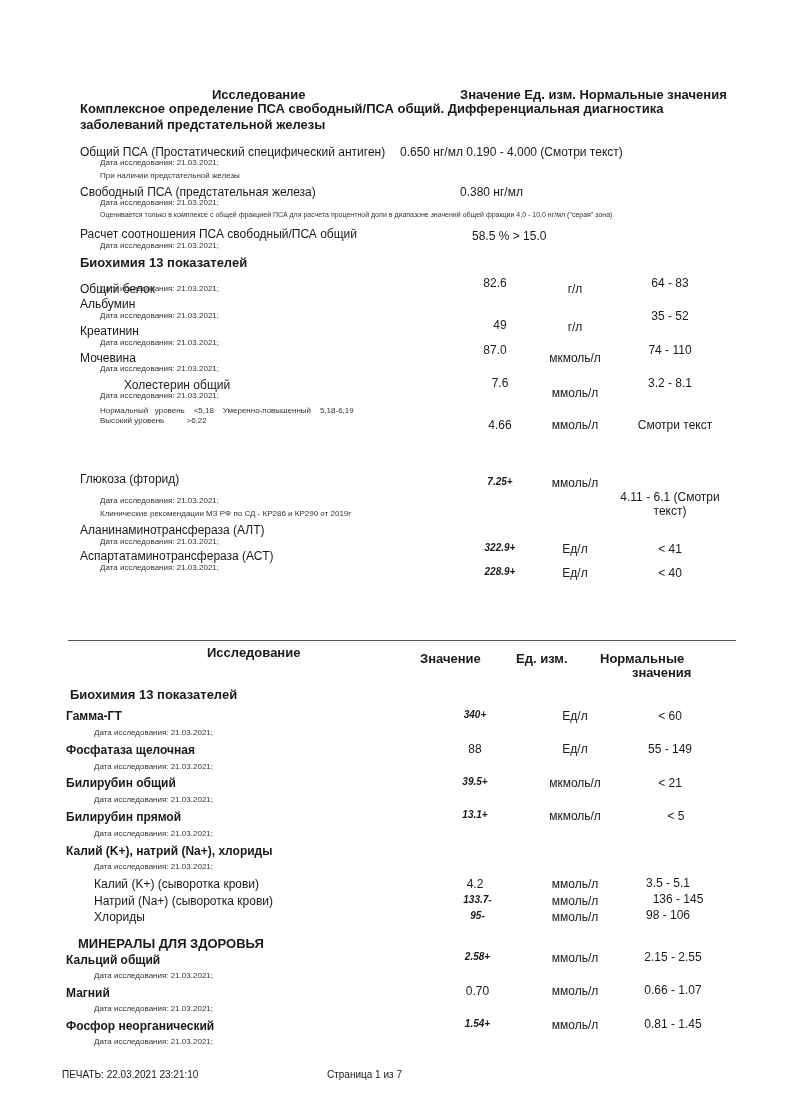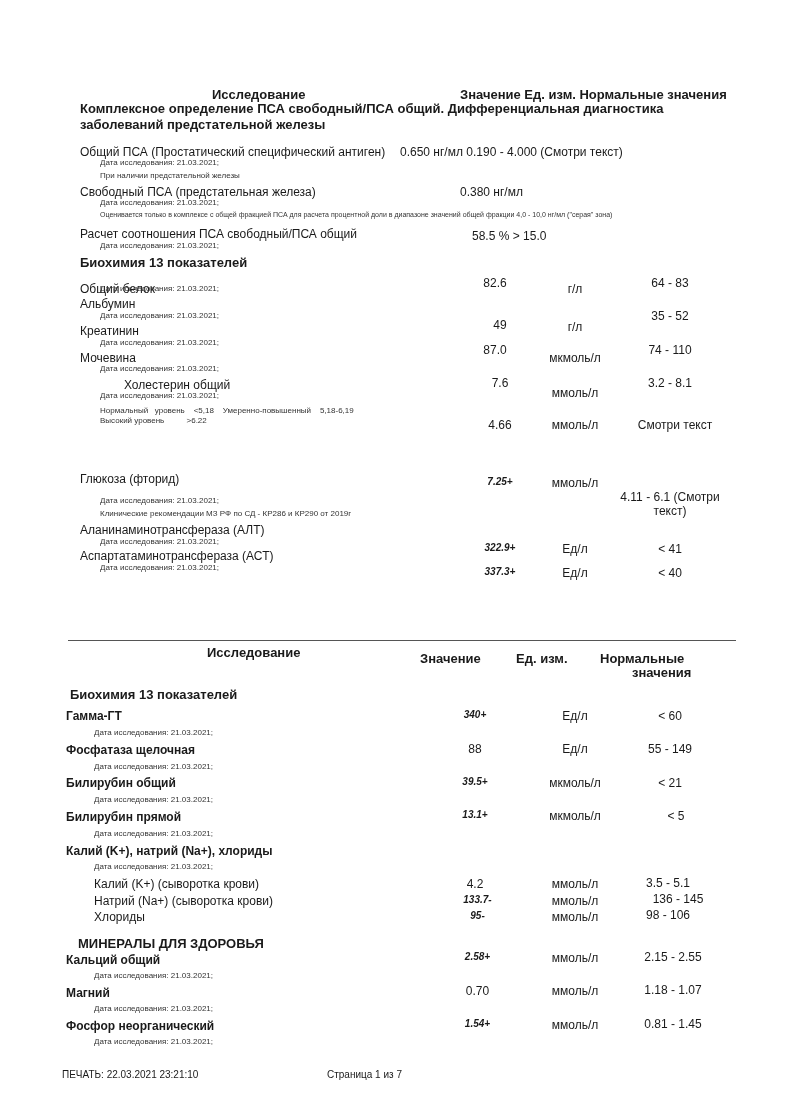--- a/index.html
+++ b/index.html
@@ -81,21 +81,21 @@
 <div class="abs v" style="left:615px;top:504px;width:110px;">текст)</div>
 
 <div class="abs t" style="left:80px;top:523px;">Аланинаминотрансфераза (АЛТ)</div>
 <div class="abs sm" style="left:100px;top:537px;">Дата исследования: 21.03.2021;</div>
 <div class="abs vb" style="left:465px;top:542px;width:70px;">322.9+</div>
 <div class="abs v" style="left:540px;top:542px;width:70px;">Ед/л</div>
 <div class="abs v" style="left:630px;top:542px;width:80px;">&lt; 41</div>
 
 <div class="abs t" style="left:80px;top:549px;">Аспартатаминотрансфераза (АСТ)</div>
 <div class="abs sm" style="left:100px;top:563px;">Дата исследования: 21.03.2021;</div>
-<div class="abs vb" style="left:465px;top:566px;width:70px;">337.3+</div>
+<div class="abs vb" style="left:465px;top:566px;width:70px;">228.9+</div>
 <div class="abs v" style="left:540px;top:566px;width:70px;">Ед/л</div>
 <div class="abs v" style="left:630px;top:566px;width:80px;">&lt; 40</div>
 
 <div class="rule"></div>
 
 <div class="abs h" style="left:207px;top:645px;">Исследование</div>
 <div class="abs h" style="left:420px;top:651px;">Значение</div>
 <div class="abs h" style="left:516px;top:651px;">Ед. изм.</div>
 <div class="abs h" style="left:600px;top:651px;">Нормальные</div>
 <div class="abs h" style="left:632px;top:665px;">значения</div>
@@ -149,21 +149,21 @@
 <div class="abs tb" style="left:66px;top:953px;">Кальций общий</div>
 <div class="abs sm" style="left:94px;top:971px;">Дата исследования: 21.03.2021;</div>
 <div class="abs vb" style="left:440px;top:951px;width:75px;">2.58+</div>
 <div class="abs v" style="left:535px;top:951px;width:80px;">ммоль/л</div>
 <div class="abs v" style="left:628px;top:950px;width:90px;">2.15 - 2.55</div>
 
 <div class="abs tb" style="left:66px;top:986px;">Магний</div>
 <div class="abs sm" style="left:94px;top:1004px;">Дата исследования: 21.03.2021;</div>
 <div class="abs v" style="left:440px;top:984px;width:75px;">0.70</div>
 <div class="abs v" style="left:535px;top:984px;width:80px;">ммоль/л</div>
-<div class="abs v" style="left:628px;top:983px;width:90px;">1.18 - 1.07</div>
+<div class="abs v" style="left:628px;top:983px;width:90px;">0.66 - 1.07</div>
 
 <div class="abs tb" style="left:66px;top:1019px;">Фосфор неорганический</div>
 <div class="abs sm" style="left:94px;top:1037px;">Дата исследования: 21.03.2021;</div>
 <div class="abs vb" style="left:440px;top:1018px;width:75px;">1.54+</div>
 <div class="abs v" style="left:535px;top:1018px;width:80px;">ммоль/л</div>
 <div class="abs v" style="left:628px;top:1017px;width:90px;">0.81 - 1.45</div>
 
 <div class="abs foot" style="left:62px;top:1069px;">ПЕЧАТЬ: 22.03.2021 23:21:10</div>
 <div class="abs foot" style="left:327px;top:1069px;">Страница 1 из 7</div>
 

